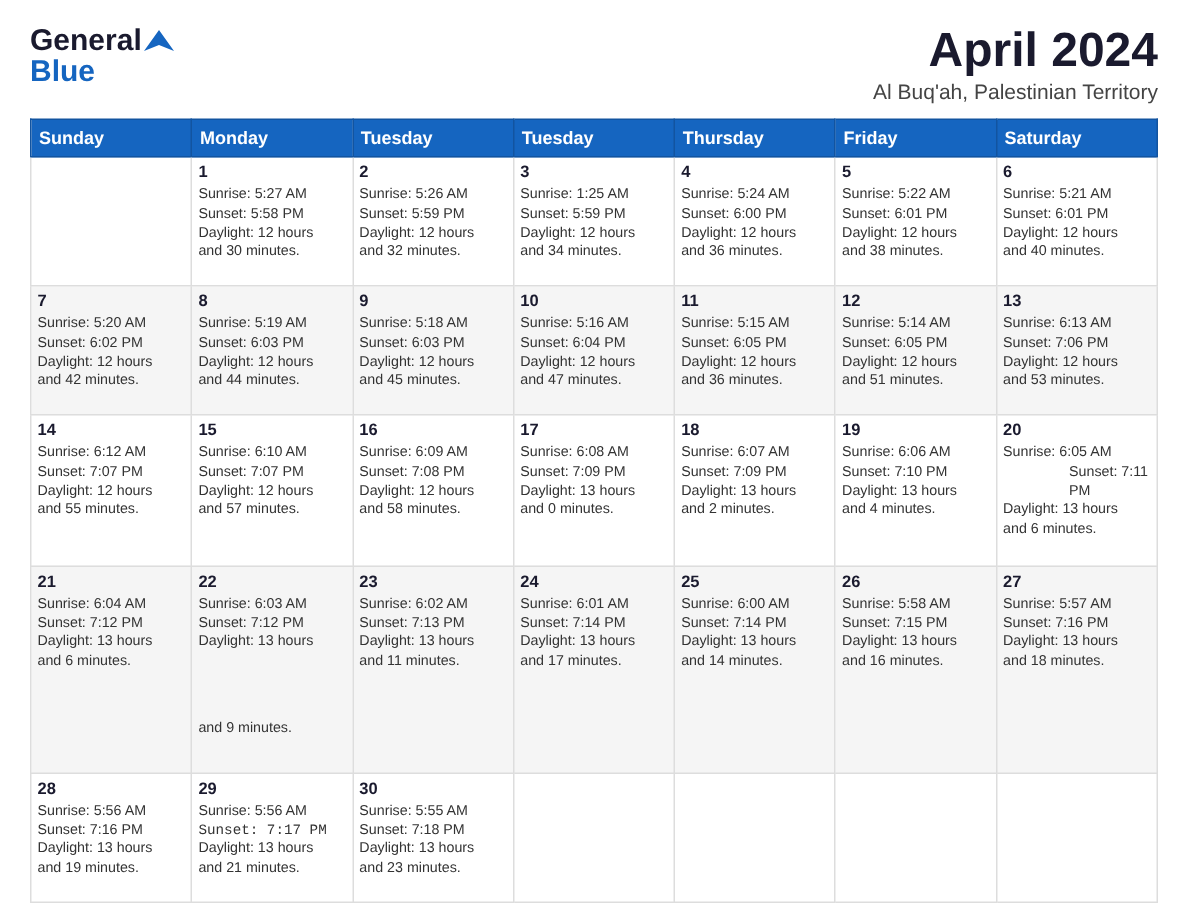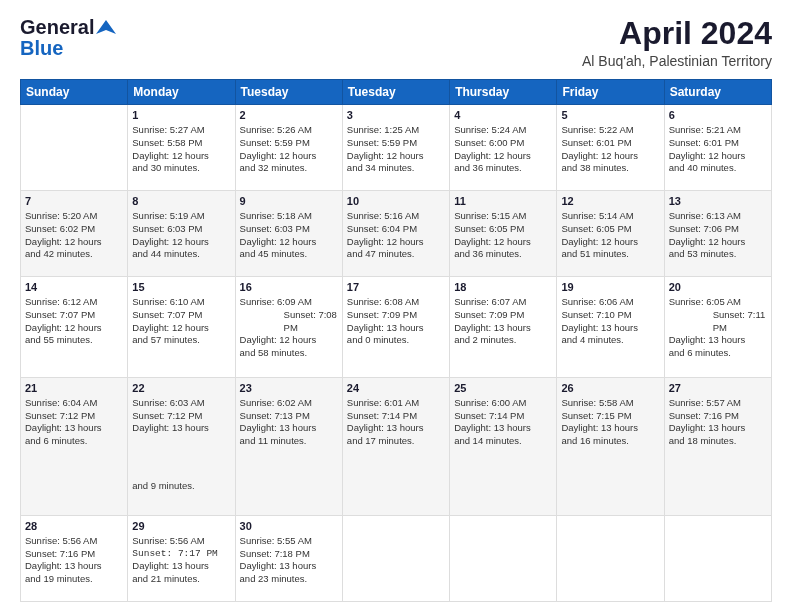--- a/index.html
+++ b/index.html
@@ -222,21 +222,21 @@
           <td>
             <span class="day-num">15</span>
             <span style="display: block;">Sunrise: 6:10 AM</span>
             <span style="display: block;">Sunset: 7:07 PM</span>
             <span style="display: block;">Daylight: 12 hours</span>
             <span style="display: block;">and 57 minutes.</span>
           </td>
           <td>
             <span class="day-num">16</span>
             <span style="display: block;">Sunrise: 6:09 AM</span>
-            <span style="display: block; margin-left: 44px;">Sunset: 7:08 PM</span>
+            <span style="display: block;">Sunset: 7:08 PM</span>
             <span style="display: block;">Daylight: 12 hours</span>
             <span style="display: block;">and 58 minutes.</span>
           </td>
           <td>
             <span class="day-num">17</span>
             <span style="display: block;">Sunrise: 6:08 AM</span>
             <span style="display: block;">Sunset: 7:09 PM</span>
             <span style="display: block;">Daylight: 13 hours</span>
             <span style="display: block;">and 0 minutes.</span>
           </td>

